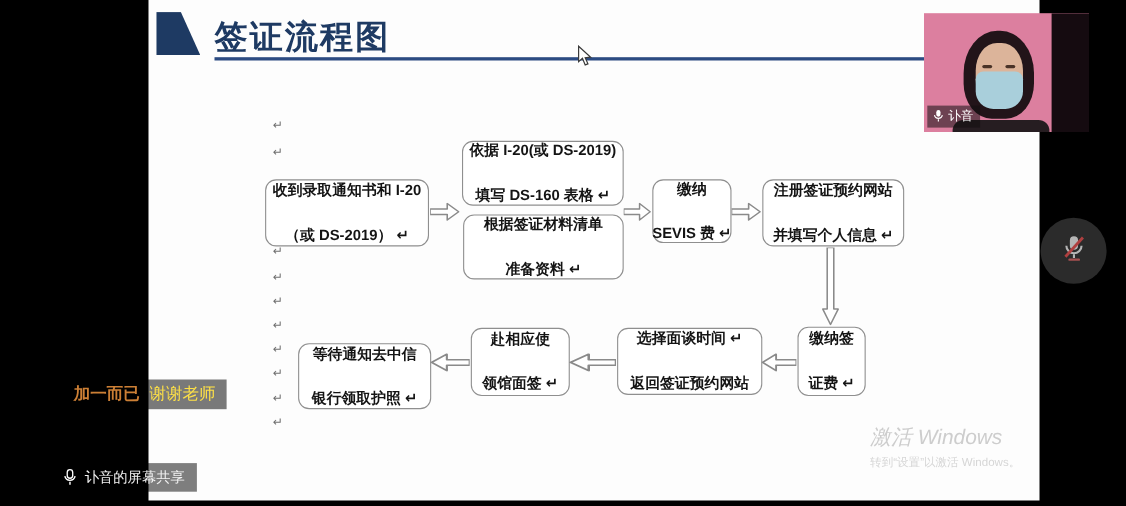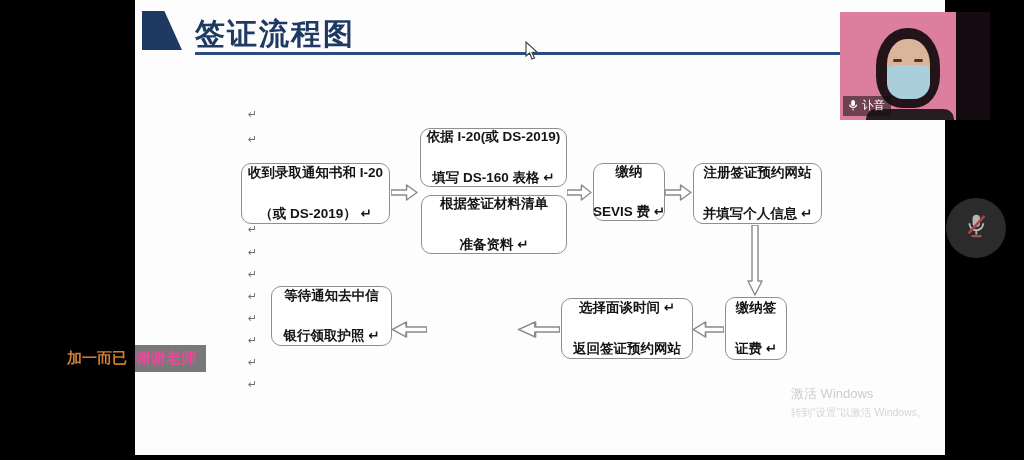--- a/index.html
+++ b/index.html
@@ -28,26 +28,26 @@
   .cam-mask{position:absolute;left:47px;top:53px;width:43px;height:34px;background:#a9cfdb;border-radius:7px 7px 16px 16px;}
   .cam-body{position:absolute;left:26px;top:97px;width:88px;height:12px;background:#261d21;border-radius:10px 10px 0 0;}
   .cam-label{position:absolute;left:3px;bottom:4px;display:flex;align-items:center;gap:4px;
              background:rgba(18,14,16,0.55);color:#fff;font-size:11.5px;padding:2px 6px 3px 5px;}
   
   .mute-btn{position:absolute;left:918px;top:198px;width:60px;height:60px;border-radius:50%;background:#2b2b2b;
             display:flex;align-items:center;justify-content:center;}
   .chat-bar{position:absolute;left:30px;top:345px;height:27px;display:flex;align-items:center;gap:9px;
             background:rgba(0,0,0,0.52);padding:0 10px 0 9px;font-size:15px;}
   .chat-sender{color:#cc7f35;font-weight:700;}
-  .chat-msg{color:#ec4899;font-weight:bold;}
+  .chat-msg{color:#fde047;}
   .share-badge{position:absolute;left:20px;top:421px;height:26px;display:flex;align-items:center;gap:7px;
                background:rgba(0,0,0,0.5);padding:0 11px 0 9px;}
   .share-text{color:#f2f2f2;font-size:13px;}
   .wm{position:absolute;left:763px;top:385px;color:#cdcdcd;}
-  .wm1{font-size:13px;}
+  .wm1{font-size:19px;font-style:italic;}
   .wm2{font-size:10.5px;color:#d6d6d6;margin-top:3px;}
   .micw{display:inline-flex;}
   .micw svg{display:block;}
 </style>
 </head>
 <body>
 
 <div class="stage">
 
   <div class="content">
@@ -90,21 +90,25 @@
   </div>
 
   <div class="fbox" style="left:665px;top:163px;width:127px;height:59px">
     <div>注册签证预约网站</div>
     <div>并填写个人信息 ↵</div>
   </div>
   <div class="fbox" style="left:533px;top:298px;width:130px;height:59px">
     <div>选择面谈时间 ↵</div>
     <div>返回签证预约网站</div>
   </div>
-  <div class="fbox" style="left:243px;top:286px;width:119px;height:58px">
+  <div class="fbox" style="left:400px;top:298px;width:88px;height:60px">
+    <div>赴相应使</div>
+    <div>领馆面签 ↵</div>
+  </div>
+  <div class="fbox" style="left:243px;top:312px;width:119px;height:58px">
     <div>等待通知去中信</div>
     <div>银行领取护照 ↵</div>
   </div>
 
   <svg class="arr" style="left:363px;top:184px;width:27px;height:17px" viewBox="0 0 26 17" preserveAspectRatio="none">
       <polygon points="0,6 15,6 15,1 25,8.5 15,16 15,11 0,11"></polygon>
     </svg>
   <svg class="arr" style="left:539px;top:184px;width:25px;height:17px" viewBox="0 0 26 17" preserveAspectRatio="none">
       <polygon points="0,6 15,6 15,1 25,8.5 15,16 15,11 0,11"></polygon>
     </svg>
@@ -163,14 +167,24 @@
         <line x1="24" y1="6.5" x2="9" y2="23" stroke="#b04040" stroke-width="2.4"></line>
       </svg>
     </span>
   </div>
 
   <div class="chat-bar">
     <span class="chat-sender">加一而已</span>
     <span class="chat-msg">谢谢老师</span>
   </div>
 
+  <div class="share-badge">
+    <span class="micw">
+      <svg width="13" height="16" viewBox="0 0 12 14">
+          <rect x="3.8" y="0.5" width="4.6" height="7.2" rx="2.3" fill="none" stroke="#fff" stroke-width="1.1"></rect>
+          <path d="M1.8 6 a4.4 4.4 0 0 0 8.6 0" fill="none" stroke="#fff" stroke-width="1.2"></path>
+          <line x1="6.1" y1="10.6" x2="6.1" y2="13.2" stroke="#fff" stroke-width="1.2"></line>
+        </svg>
+    </span>
+    <span class="share-text">讣音的屏幕共享</span>
+  </div>
 
 </div>
 
 </body></html>

